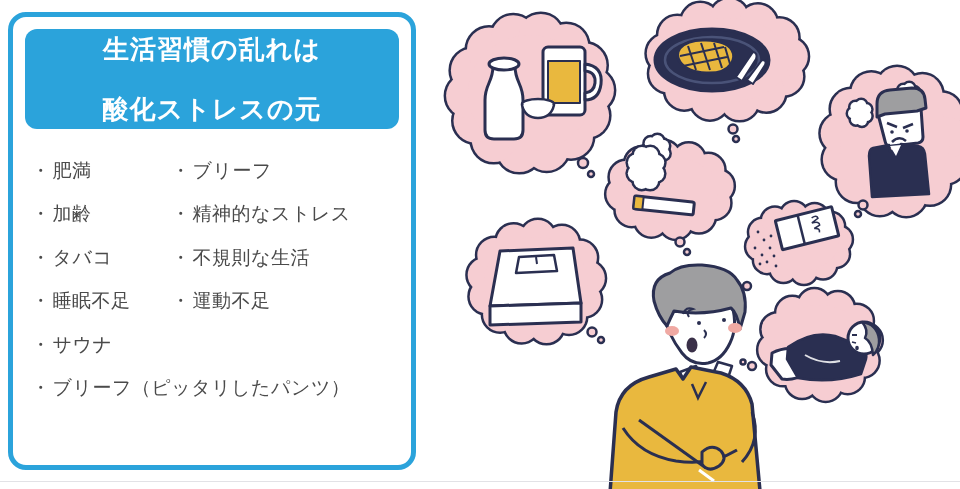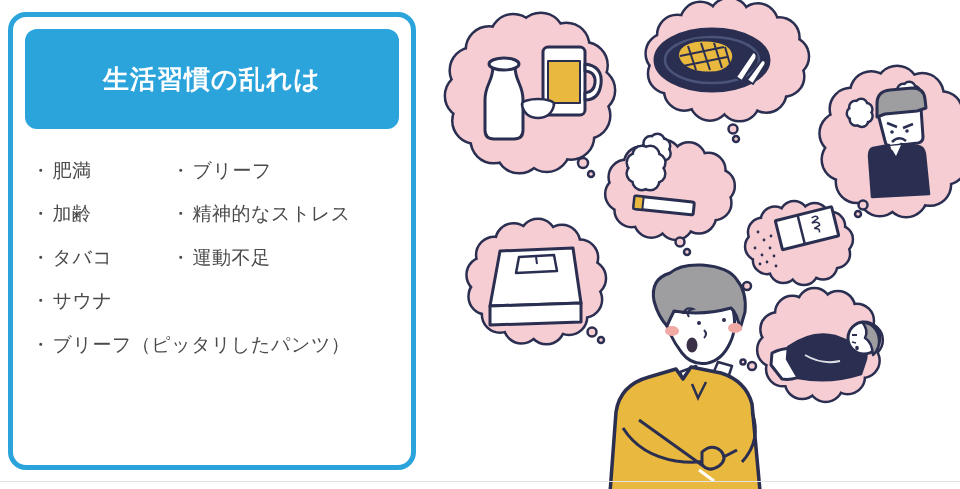--- a/index.html
+++ b/index.html
@@ -36,27 +36,30 @@
   .st { stroke:#2A2F51; stroke-linejoin:round; stroke-linecap:round; }
 </style>
 </head>
 <body>
 
 <div class="stage">
 
   <div class="panel">
     <div class="panel-header">
       <div>生活習慣の乱れは</div>
+      <div>酸化ストレスの元</div>
     </div>
     <div class="risk-list">
       <span class="risk-item"><span class="b">・</span><span>肥満</span></span>
       <span class="risk-item"><span class="b">・</span><span>ブリーフ</span></span>
       <span class="risk-item"><span class="b">・</span><span>加齢</span></span>
       <span class="risk-item"><span class="b">・</span><span>精神的なストレス</span></span>
       <span class="risk-item"><span class="b">・</span><span>タバコ</span></span>
+      <span class="risk-item"><span class="b">・</span><span>不規則な生活</span></span>
+      <span class="risk-item"><span class="b">・</span><span>睡眠不足</span></span>
       <span class="risk-item"><span class="b">・</span><span>運動不足</span></span>
       <span class="risk-item"><span class="b">・</span><span>サウナ</span></span>
       <span class="risk-item item-full"><span class="b">・</span><span>ブリーフ（ピッタリしたパンツ）</span></span>
     </div>
   </div>
 
   <svg class="art" width="520" height="489" viewBox="0 0 520 489">
 
     <g>
       <g>

